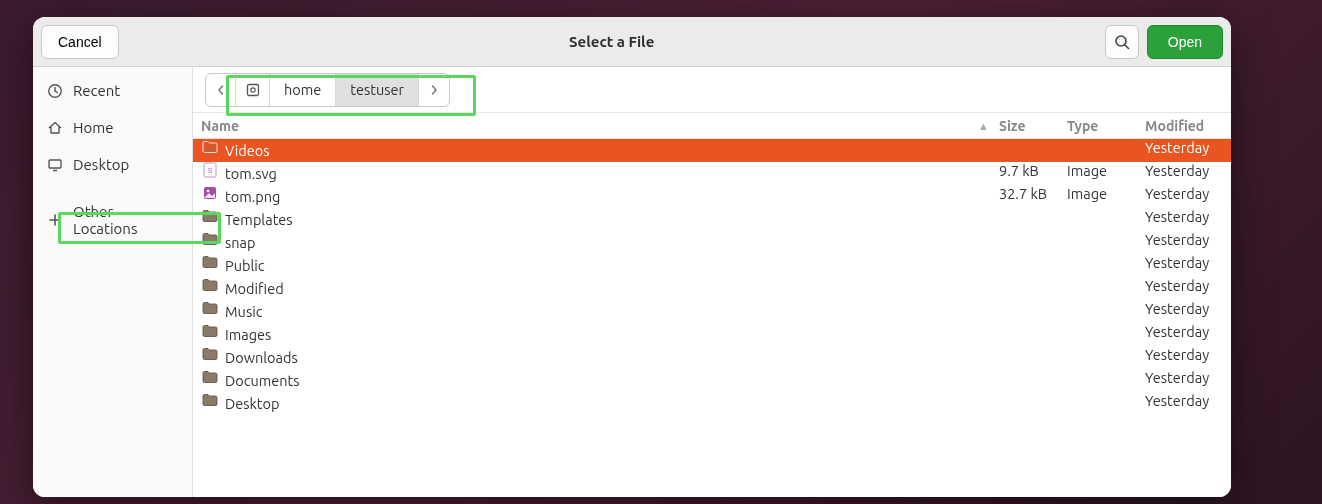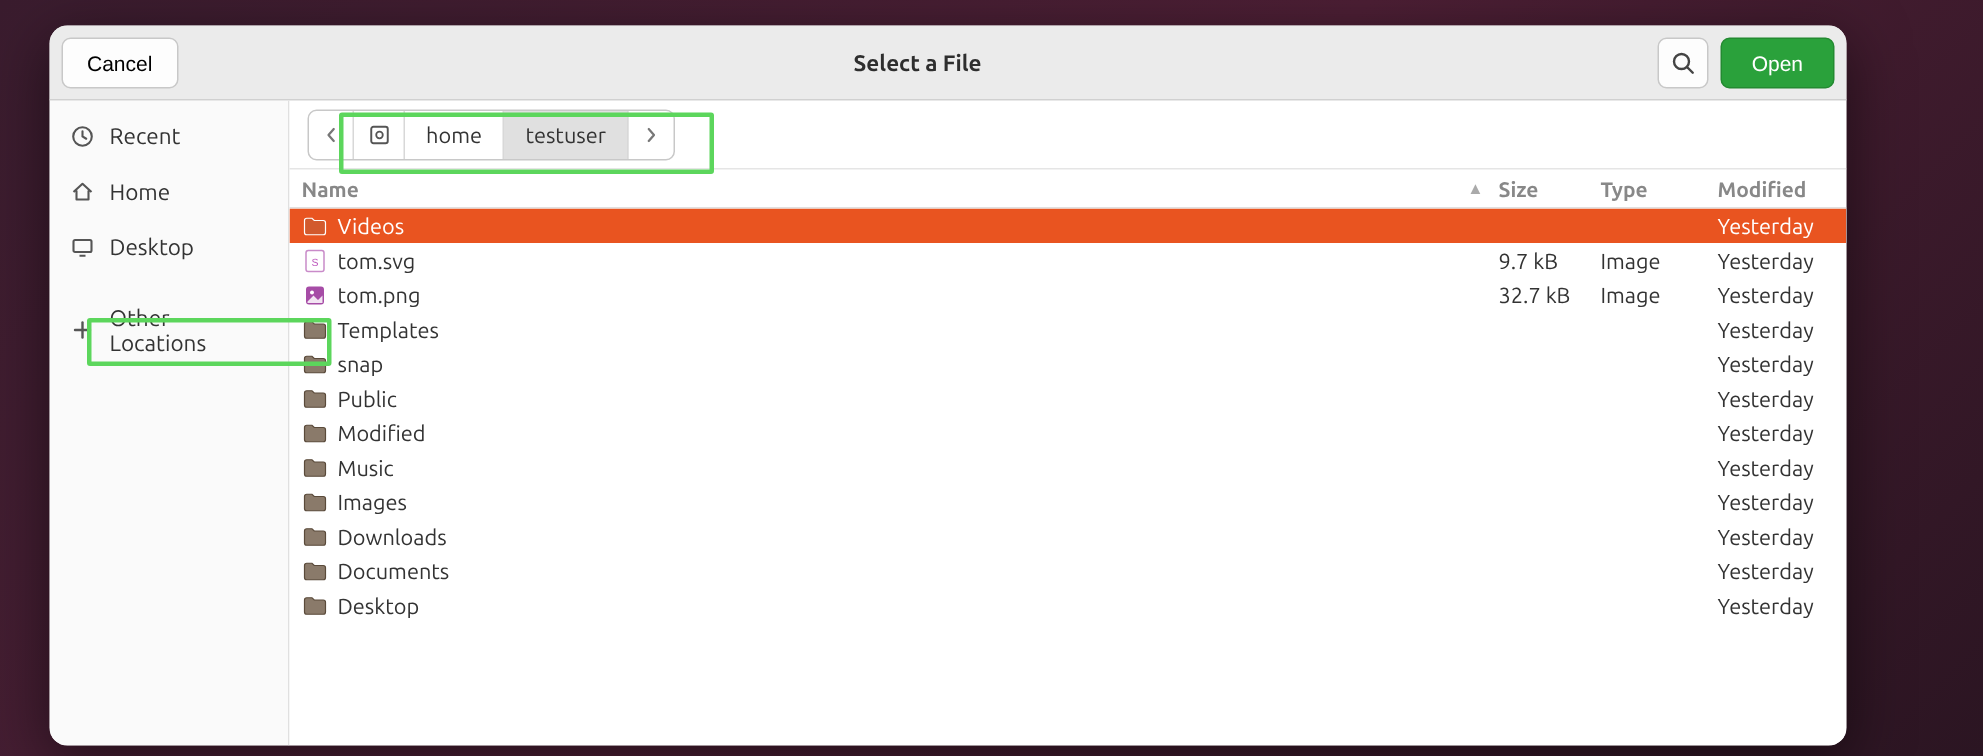--- a/index.html
+++ b/index.html
@@ -143,21 +143,20 @@
     user-select: none;
   }
   .col-name { flex: 1; padding-left: 8px; display:flex; align-items:center; gap:16px;}
   .col-size { width: 68px; text-align: left; }
   .col-type { width: 78px; text-align: left; }
   .col-mod  { width: 76px; text-align: left; }
   .sort-arrow { margin-left:auto; margin-right:10px; color:#aaa; font-size:11px;}
   .file-list { flex:1; overflow:auto; }
   .row {
     display: flex;
-    align-items: center;
     height: 23px;
     padding-right: 10px;
     color: #333;
     font-size: 14.5px;
     cursor: pointer;
   }
   .row.selected {
     background: #e95420;
     color: #fff;
   }

